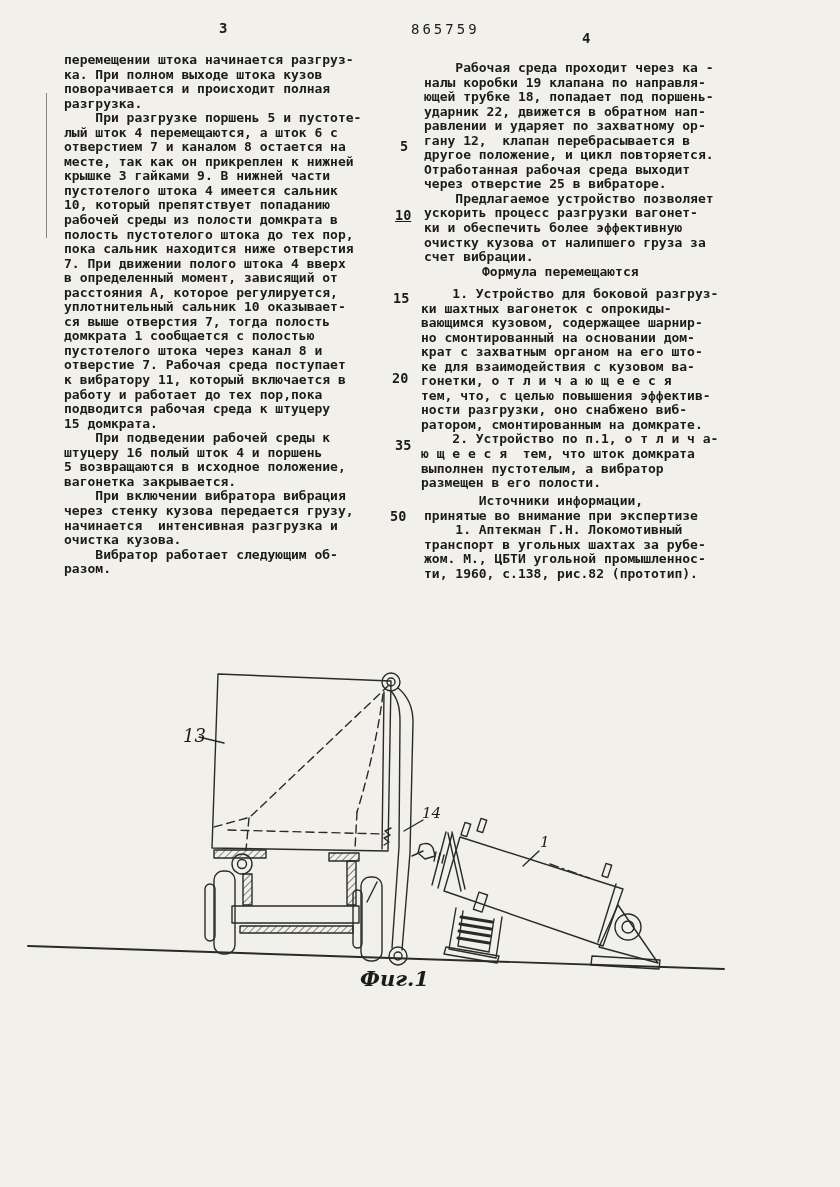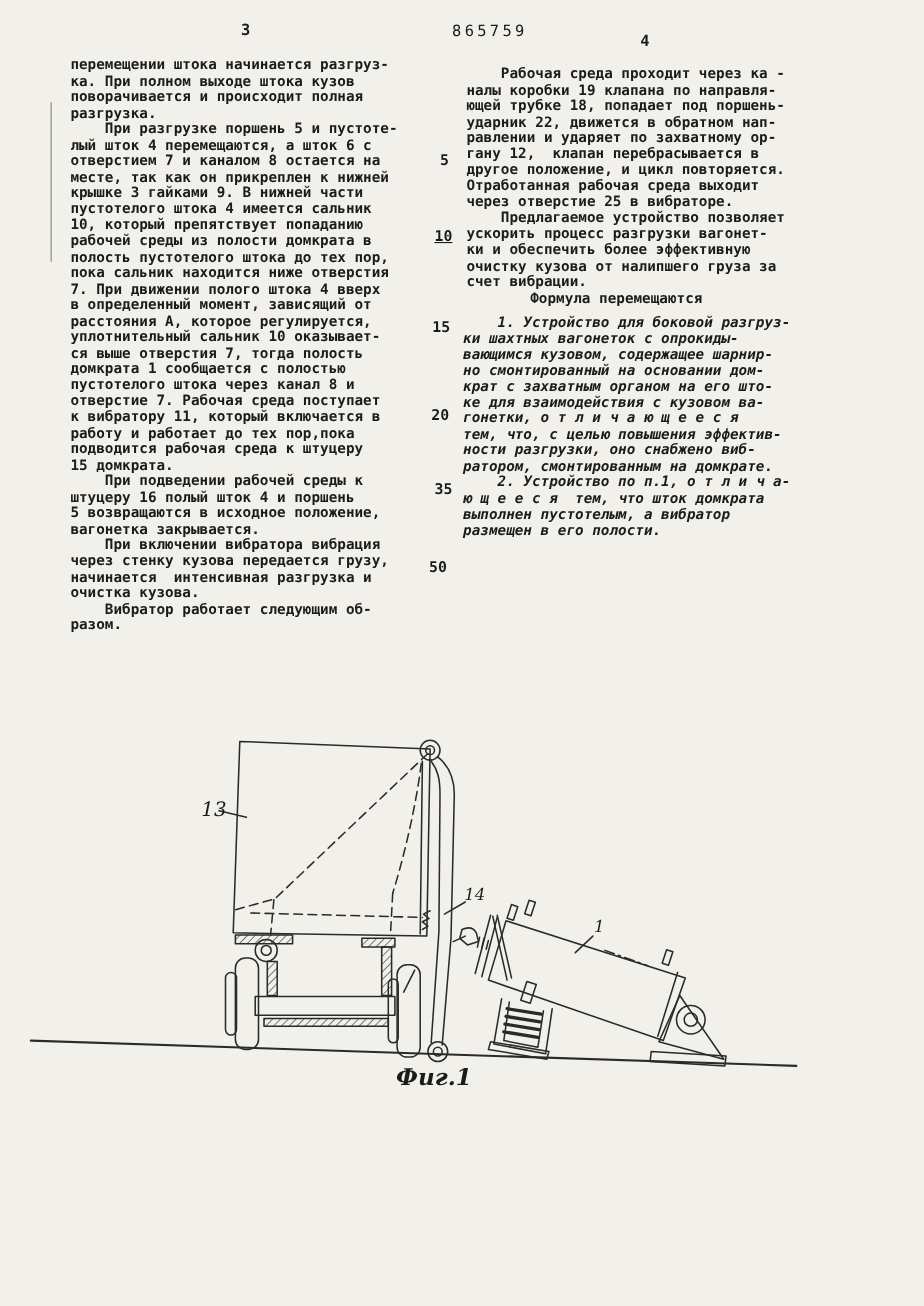--- a/index.html
+++ b/index.html
@@ -9,21 +9,21 @@
     font-family:"DejaVu Sans Mono","Liberation Mono",monospace;
     color:#1b1b1b;
   }
   .col{
     position:absolute;font-size:13px;line-height:14.55px;
     white-space:pre;font-weight:bold;letter-spacing:0;
   }
   .leftcol{left:64px;top:53px;}
   .rc-p1{left:424px;top:61px;}
   .rc-heading{left:482px;top:265px;}
-  .rc-claims{left:421px;top:287px;font-style:italic;}
+  .rc-claims{left:421px;top:287px;}
   .rc-sources{left:424px;top:494px;}
   .hdr{position:absolute;font-weight:bold;font-size:14px;}
   .hdr-left{left:219px;top:20px;}
   .hdr-pat{left:383px;top:21px;letter-spacing:3px;font-weight:normal;margin-left:28px;}
   .hdr-right{left:582px;top:30px;}
   .gnum{position:absolute;font-size:13.5px;font-weight:bold;}
   .gnum-5 {left:400px;top:138px;}
   .gnum-10{left:395px;top:207px;text-decoration:underline;}
   .gnum-15{left:393px;top:290px;}
   .gnum-20{left:392px;top:370px;text-align:center;}
@@ -102,20 +102,26 @@
 крат с захватным органом на его што-
 ке для взаимодействия с кузовом ва-
 гонетки, о т л и ч а ю щ е е с я
 тем, что, с целью повышения эффектив-
 ности разгрузки, оно снабжено виб-
 ратором, смонтированным на домкрате.
     2. Устройство по п.1, о т л и ч а-
 ю щ е е с я  тем, что шток домкрата
 выполнен пустотелым, а вибратор
 размещен в его полости.</div>
+  <div class="col rc-sources">       Источники информации,
+принятые во внимание при экспертизе
+    1. Аптекман Г.Н. Локомотивный
+транспорт в угольных шахтах за рубе-
+жом. М., ЦБТИ угольной промышленнос-
+ти, 1960, с.138, рис.82 (прототип).</div>
 
   <span class="gnum gnum-5">5</span>
   <span class="gnum gnum-10">10</span>
   <span class="gnum gnum-15">15</span>
   <span class="gnum gnum-20">20</span>
   <span class="gnum gnum-25">35</span>
   <span class="gnum gnum-30">50</span>
 
   <svg class="figure" width="840" height="400" viewBox="0 630 840 400">
     <defs>

